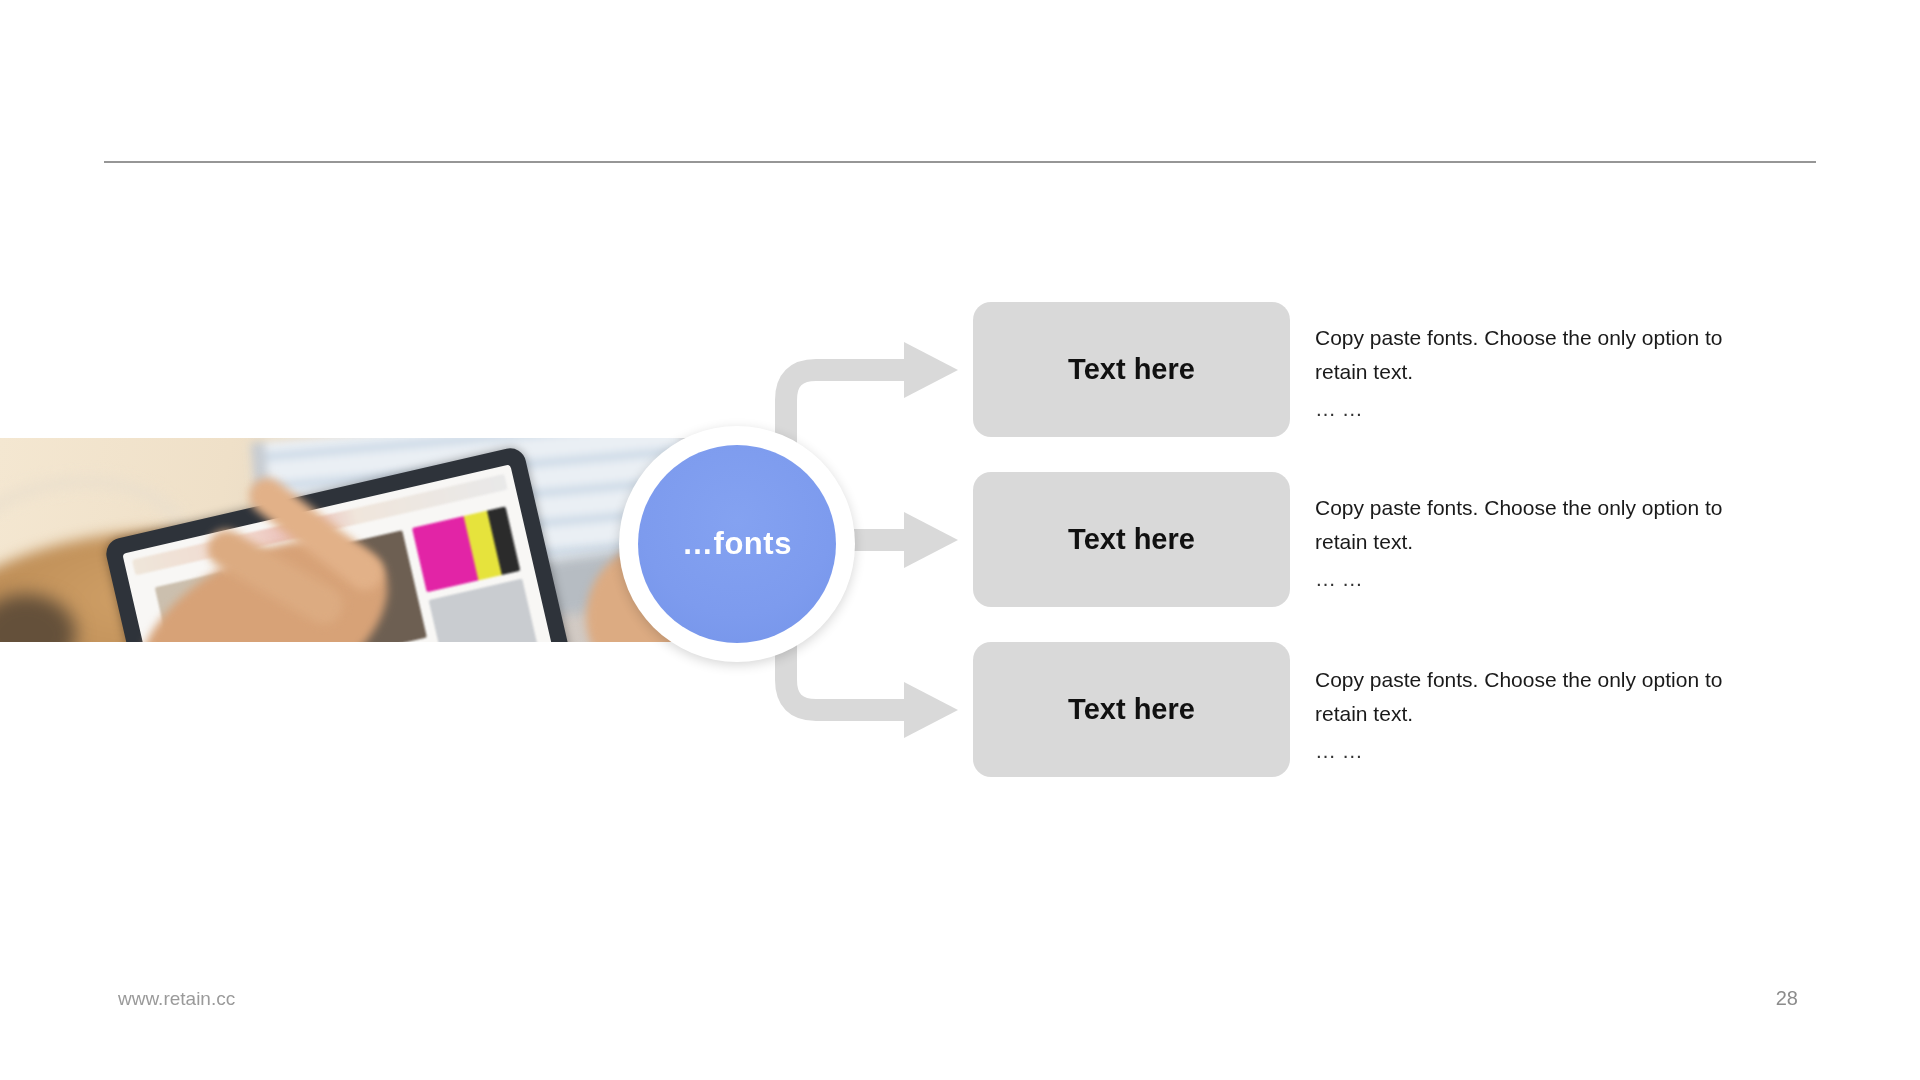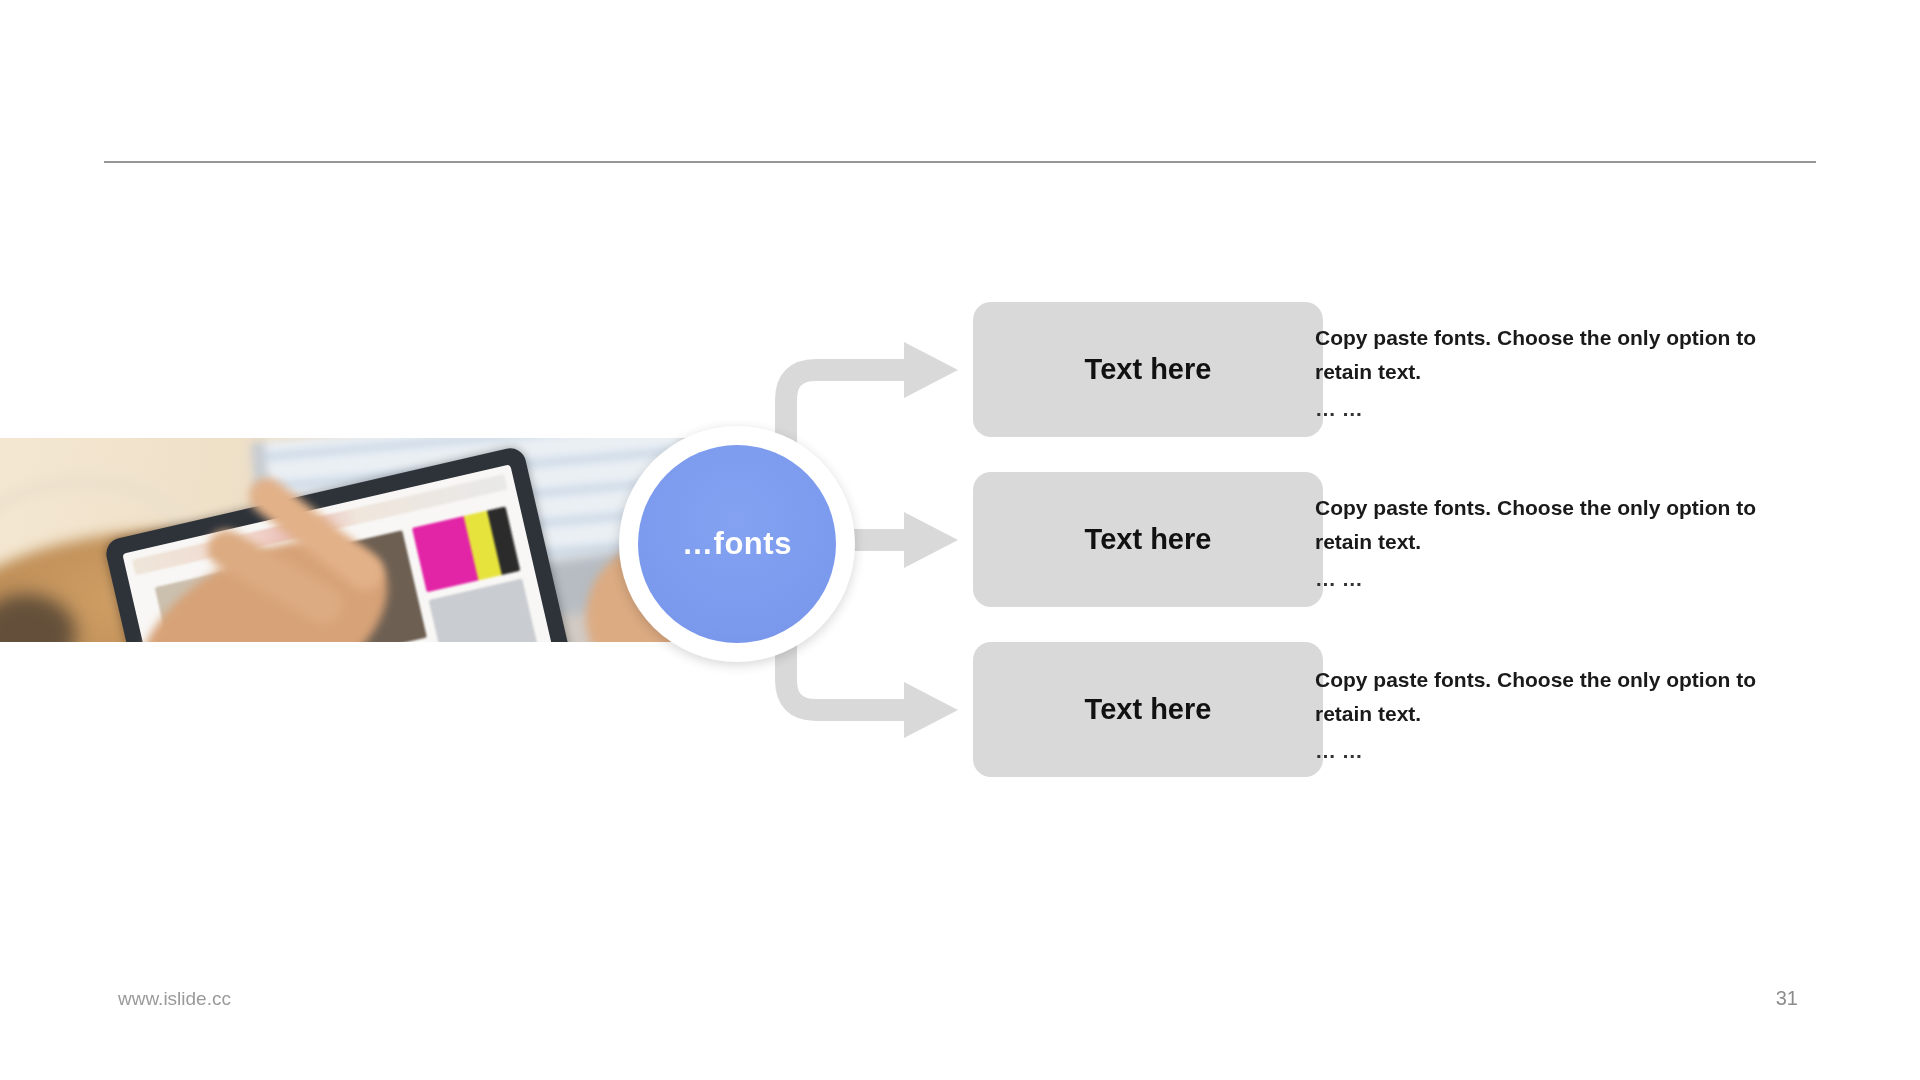--- a/index.html
+++ b/index.html
@@ -64,30 +64,30 @@
   }
   .hub-inner {
     width:198px; height:198px; border-radius:50%;
     background:radial-gradient(circle at 50% 38%, #84a2f1 0%, #7d9bee 60%, #7494e9 100%);
     display:flex; align-items:center; justify-content:center;
   }
   .hub-label { color:#ffffff; font-size:31px; font-weight:bold; letter-spacing:.5px; }
 
   
   .node {
-    position:absolute; left:973px; width:350px; height:135px; z-index:2;
+    position:absolute; left:973px; width:317px; height:135px; z-index:2;
     background:#d9d9d9; border-radius:18px;
     display:flex; align-items:center; justify-content:center;
   }
   .node-1 { top:302px; } .node-2 { top:472px; } .node-3 { top:642px; }
   .node-label { font-size:29px; font-weight:bold; color:#111111; }
 
   .desc { position:absolute; left:1315px; width:452px; z-index:2; color:#1a1a1a; }
   .desc-1 { top:321px; } .desc-2 { top:491px; } .desc-3 { top:663px; }
-  .desc p { font-size:21px; line-height:34px;font-weight:bold; }
+  .desc p { font-size:21px; line-height:34px; }
   .desc .ellipsis { margin-top:3px; color:#333; }
 
   
   .footer-site { position:absolute; left:118px; top:988px; font-size:19px; color:#9a9a9a;
     text-decoration:none; z-index:2; }
   .footer-page { position:absolute; right:122px; top:987px; font-size:20px; color:#8c8c8c; z-index:2; }
 </style>
 </head>
 <body>
 
@@ -157,16 +157,16 @@
   </div>
   <div class="desc desc-2">
     <p>Copy paste fonts. Choose the only option to retain text.</p>
     <p class="ellipsis">… …</p>
   </div>
   <div class="desc desc-3">
     <p>Copy paste fonts. Choose the only option to retain text.</p>
     <p class="ellipsis">… …</p>
   </div>
 
-  <a class="footer-site" href="#">www.islide.cc</a>
-  <div class="footer-page">31</div>
+  <a class="footer-site" href="#">www.retain.cc</a>
+  <div class="footer-page">28</div>
 
 </div>
 
 </body></html>

